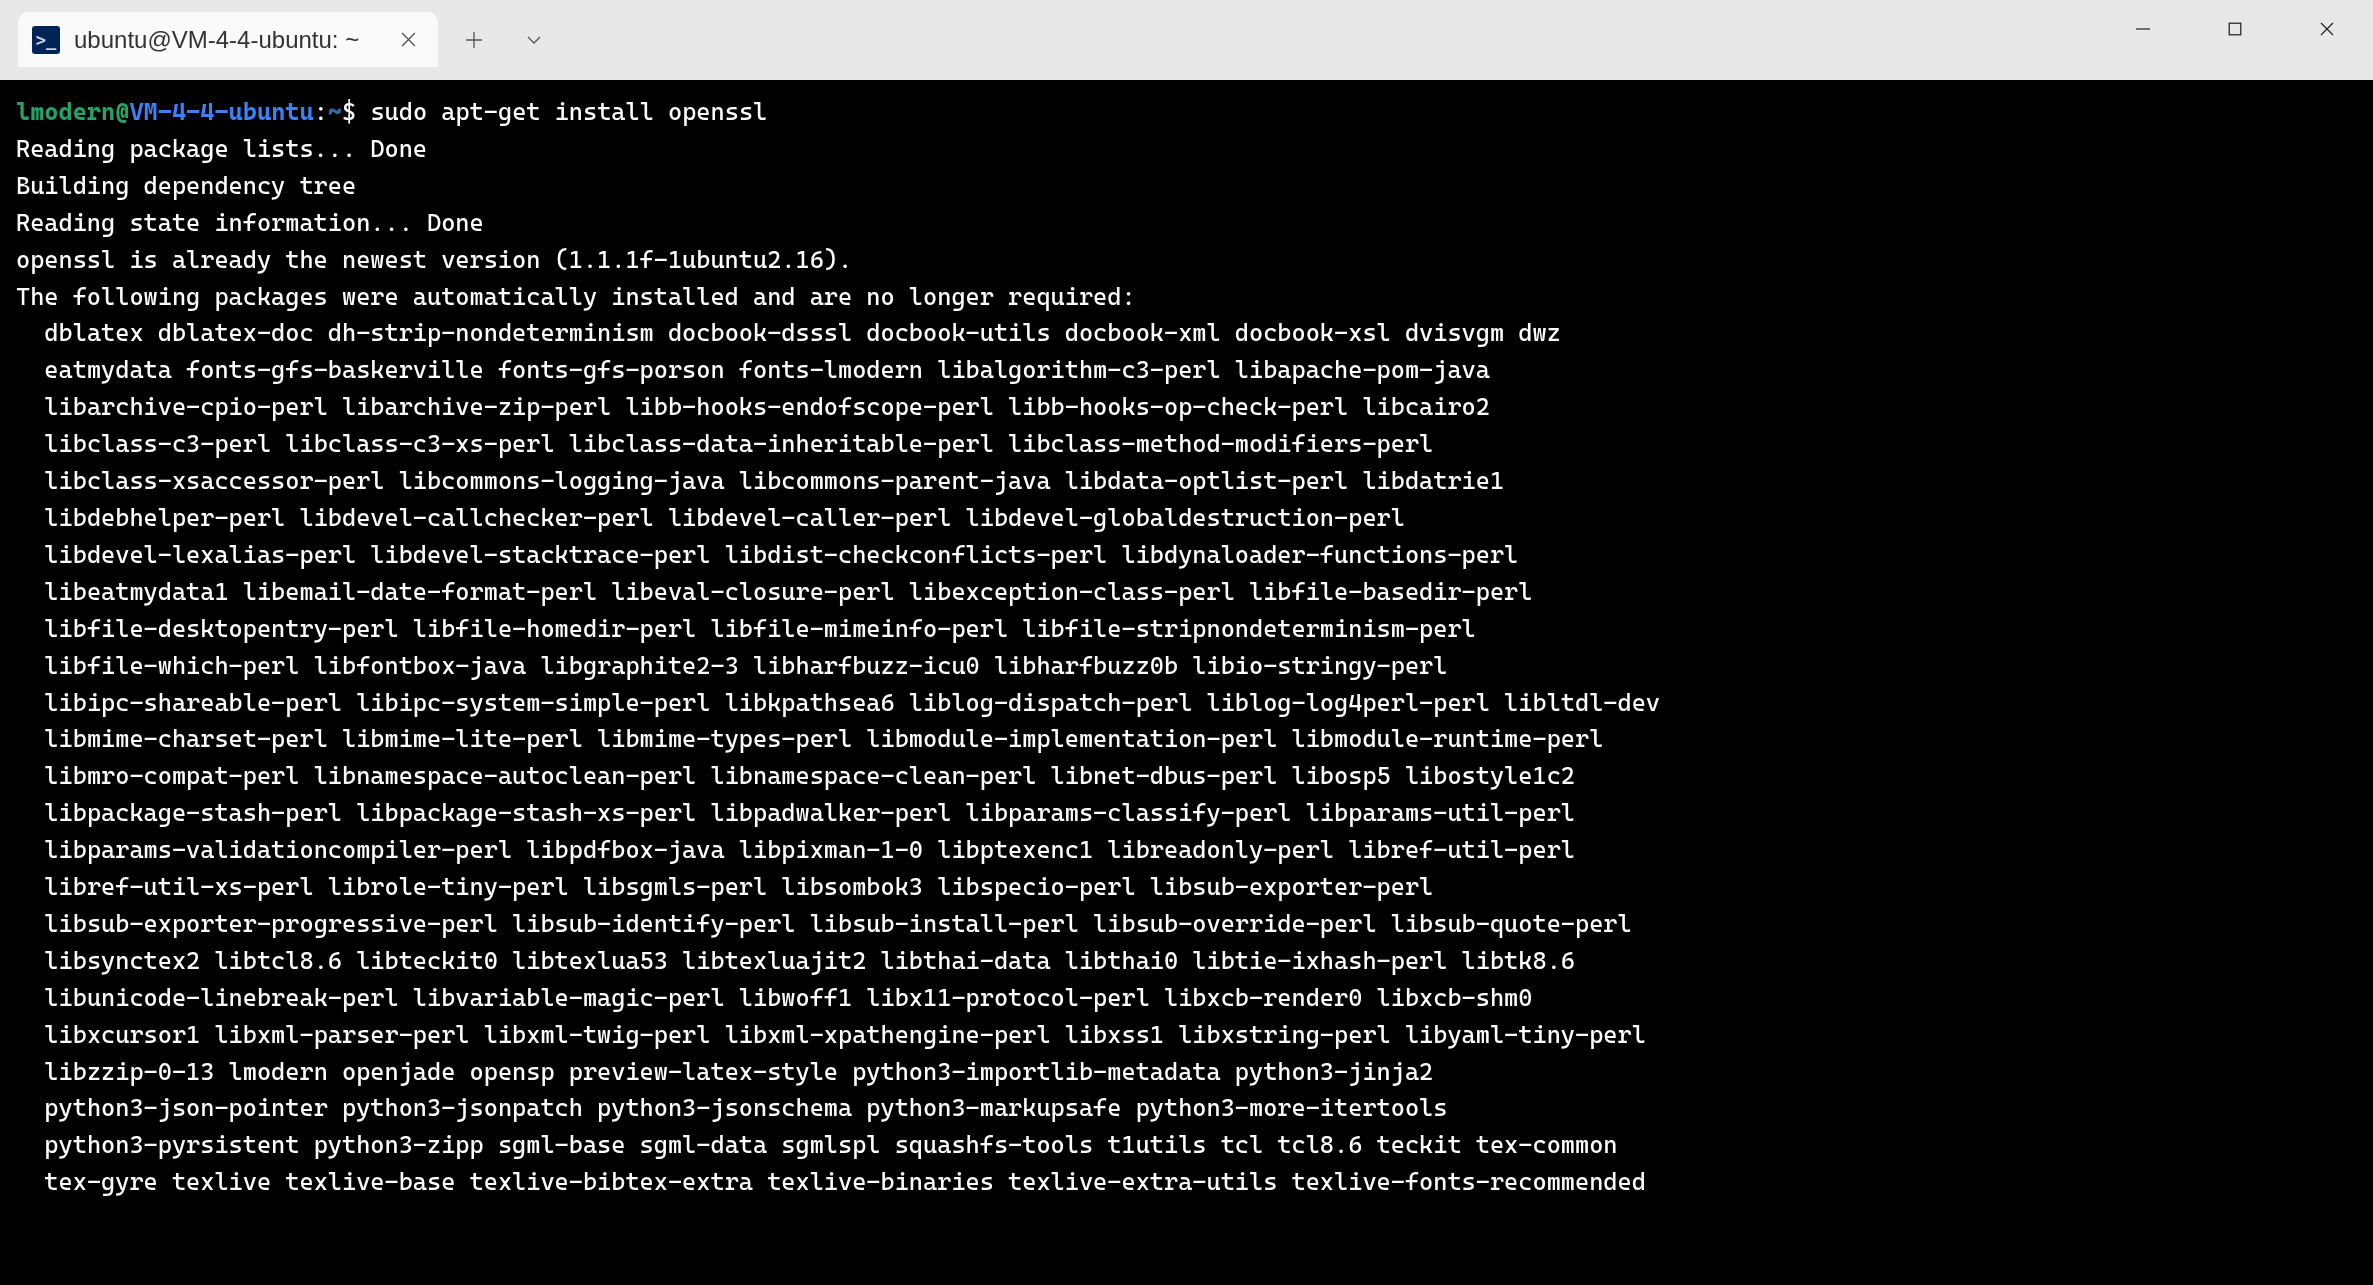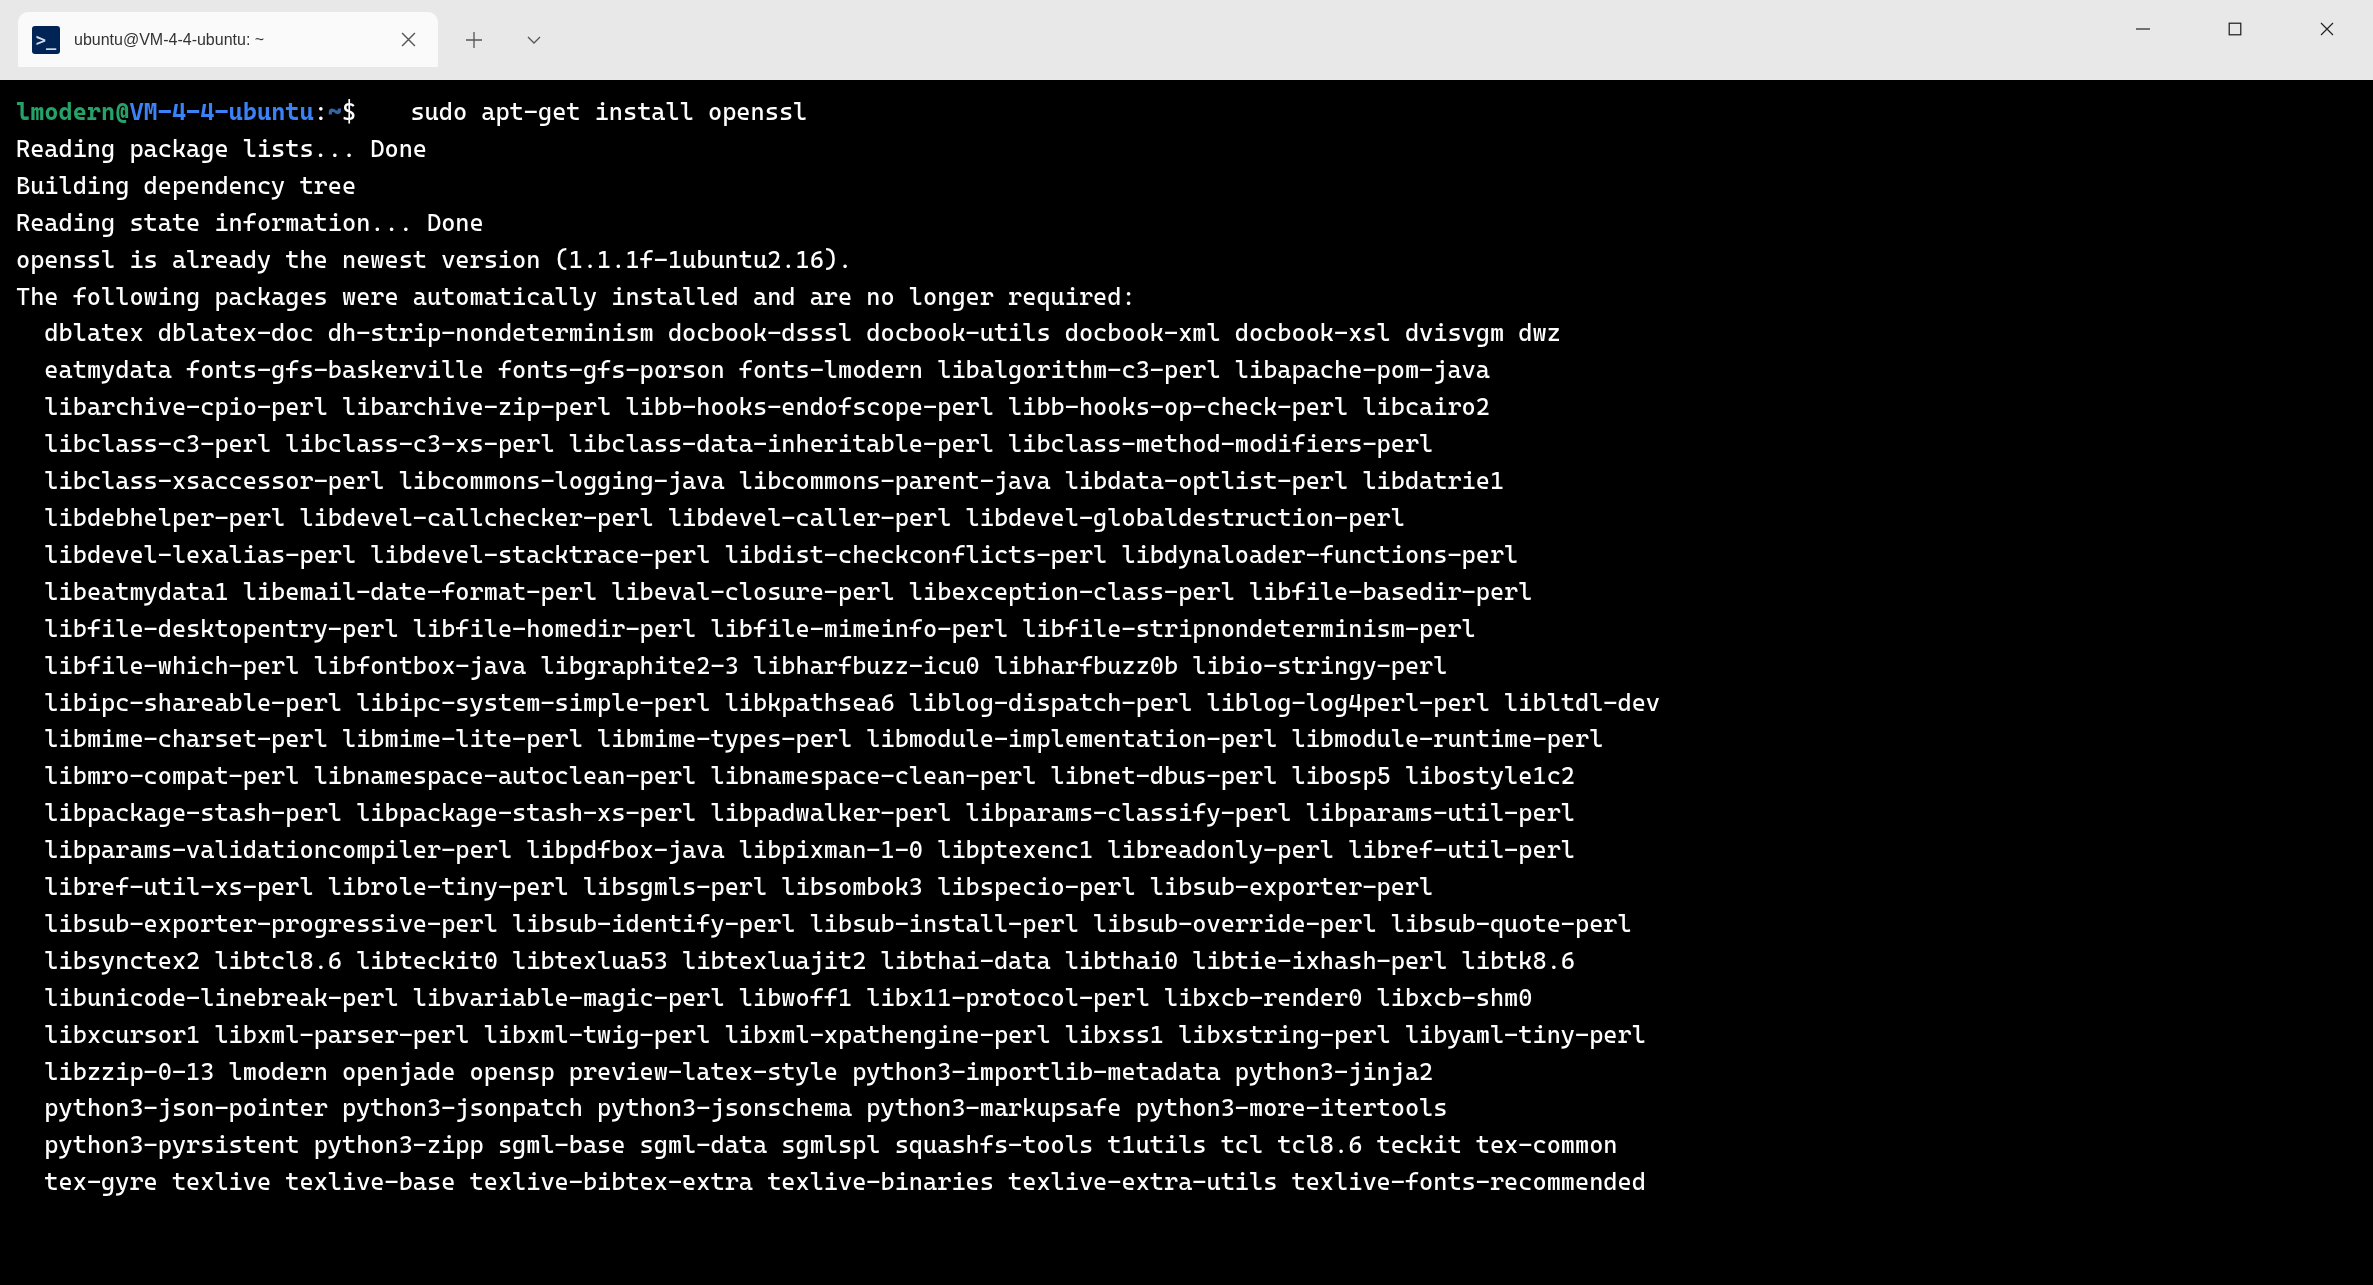--- a/index.html
+++ b/index.html
@@ -49,21 +49,21 @@
       align-items: center;
       justify-content: center;
       color: #cfd8e6;
       font-size: 17px;
       font-weight: bold;
       font-family: Consolas, monospace;
     }
     .tab-title {
       flex: 1;
       color: #333;
-      font-size: 16px;
+      font-size: 24px;
       white-space: nowrap;
       overflow: hidden;
     }
     .tab-close {
       width: 24px;
       height: 24px;
       display: flex;
       align-items: center;
       justify-content: center;
       color: #555;
@@ -104,21 +104,21 @@
       color: #fff;
       white-space: pre-wrap;
       overflow: hidden;
       font-weight: 500;
     }
     .prompt-user { color: #26a269; font-weight: bold; }
     .prompt-host { color: #3b82f6; font-weight: bold; }
     .prompt-colon { color: #fff; }
     .prompt-path { color: #3465a4; font-weight: bold; }
     .prompt-dollar { color: #fff; }
-    .cmd { color: #fff; margin-left: 40px; }
+    .cmd { color: #fff; }
   </style>
 </head>
 <body>
 
 <div class="titlebar">
   <div class="tabs-area">
     <div class="tab">
       <div class="tab-icon">&gt;_</div>
       <div class="tab-title">ubuntu@VM-4-4-ubuntu: ~</div>
       <div class="tab-close">

